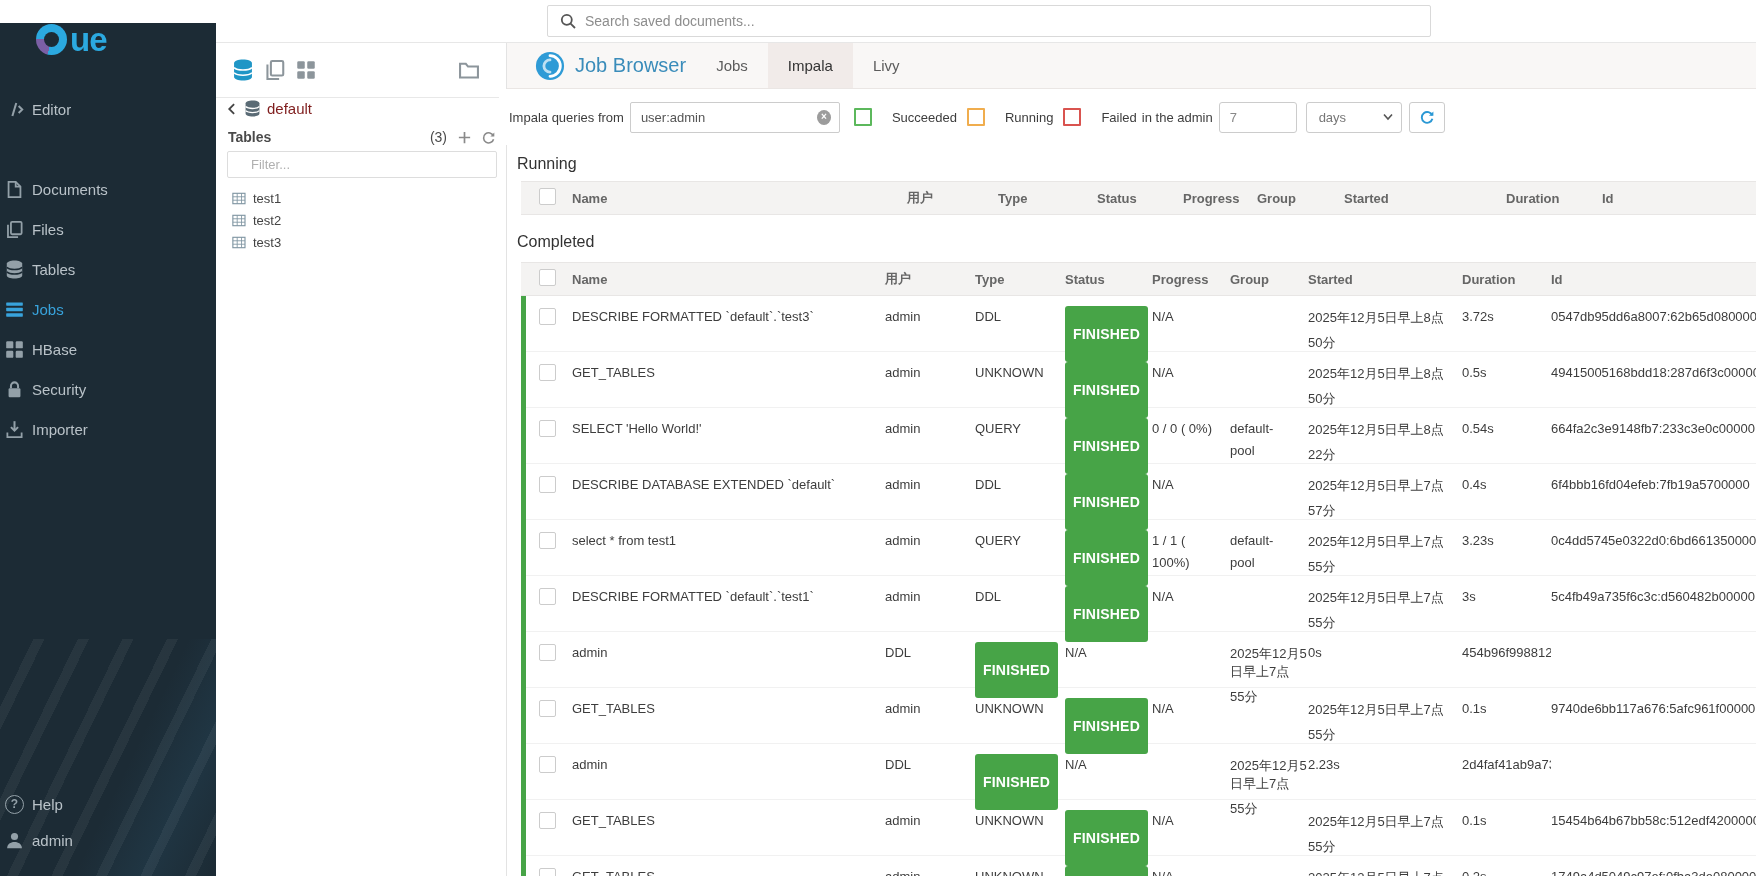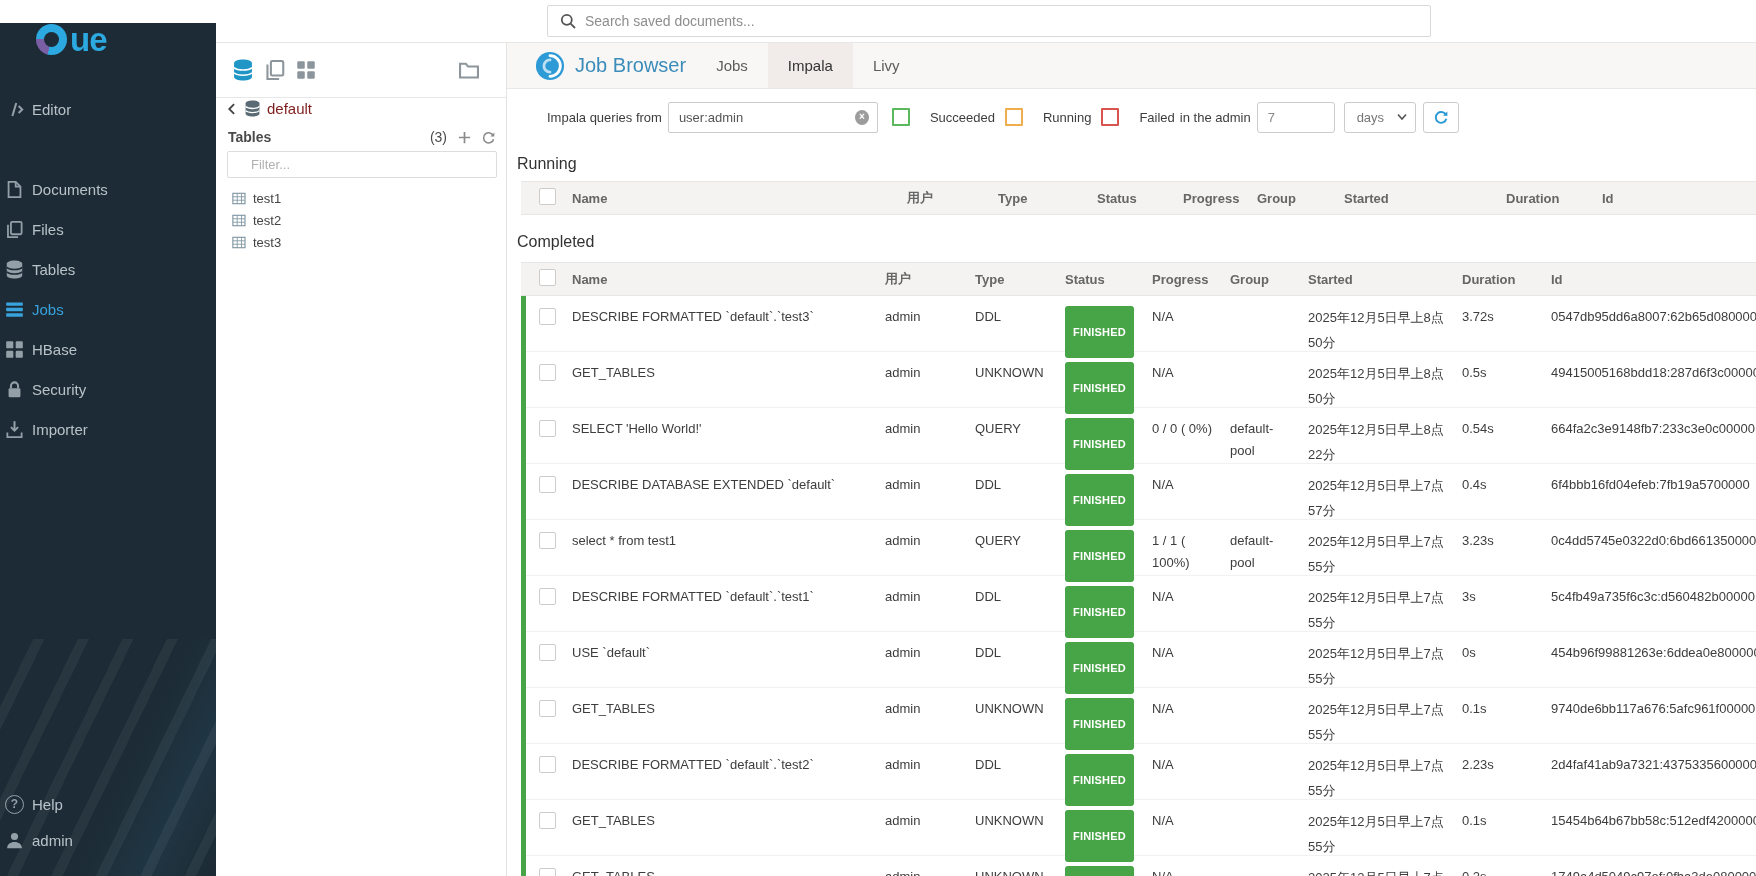--- a/index.html
+++ b/index.html
@@ -70,36 +70,36 @@
   .appheader { position:absolute; left:507px; top:43px; right:0; height:46px;
     background:#f9f7f6; border-bottom:1px solid #eae6e4; display:flex; align-items:stretch; padding-left:28px; }
   .jb-brand { display:flex; align-items:center; cursor:pointer; }
   .jb-icon { width:30px; height:30px; display:inline-flex; }
   .jb-title { font-size:20px; color:#3a8cba; margin-left:10px; white-space:nowrap; }
   .tabs { display:flex; margin-left:10px; }
   .tab { display:flex; align-items:center; padding:0 20px; font-size:15px; color:#5c5c5c; cursor:pointer; }
   .tab.active { background:#f1ebe9; color:#333; }
 
   
-  .filterbar { position:absolute; left:537px; top:89px; right:0; height:56px; background:#fff;
+  .filterbar { position:absolute; left:499px; top:89px; right:0; height:56px; background:#fff;
     display:flex; align-items:center; padding-left:10px; font-size:13px; color:#3d3d3d; }
   .query-input { margin-left:6px; width:210px; height:31px; border:1px solid #ccc; border-radius:2px;
     display:flex; align-items:center; background:#fff; }
   .query-input input { border:none; outline:none; flex:1; padding-left:10px; font-size:13px; color:#555; font-family:inherit; }
   .clear-x { width:15px; height:15px; border-radius:50%; background:#9c9c9c; color:#fff;
     font-size:10px; font-weight:bold; display:flex; align-items:center; justify-content:center;
     margin-right:8px; cursor:pointer; line-height:1; }
   .cb-group { display:flex; align-items:center; }
   .cb-group .box { width:18px; height:18px; border:2px solid #999; border-radius:1px; background:#fff; cursor:pointer; }
   .cb-group .cb-label { margin-left:20px; }
   .g1 { margin-left:14px; } .g2,.g3 { margin-left:10px; }
   .suffix { margin-left:5px; }
   .last-input { margin-left:6px; width:78px; height:31px; border:1px solid #ccc; border-radius:3px;
     font-size:13px; color:#888; padding-left:10px; outline:none; font-family:inherit; }
-  .unit-select { margin-left:9px; width:72px; height:31px; border:1px solid #ccc; border-radius:3px;
+  .unit-select { margin-left:9px; width:96px; height:31px; border:1px solid #ccc; border-radius:3px;
     display:flex; align-items:center; padding:0 8px 0 12px; color:#777; cursor:pointer; background:#fff; }
   .unit-select .chev { margin-left:auto; width:10px; height:8px; color:#555; display:inline-flex; }
   .refresh-btn { margin-left:7px; width:36px; height:31px; border:1px solid #ccc; border-radius:3px;
     background:#fff; display:flex; align-items:center; justify-content:center; cursor:pointer; }
   .refresh-btn .ricon { width:16px; height:16px; color:#2a98d4; display:inline-flex; }
 
   
   .content { position:absolute; left:507px; top:145px; right:0; bottom:0; overflow:hidden; }
   .sec-title { position:absolute; left:10px; font-size:16px; color:#323232; }
   #running-title { top:10px; }
@@ -114,21 +114,21 @@
   .checkbox { width:17px; height:17px; border:1px solid #ccc; border-radius:2px; background:#fff;
     display:inline-block; cursor:pointer; }
   .thead .checkbox { margin-left:18px; }
   .rows { border-left:5px solid #47a447; }
   .row { display:grid; height:56px; border-bottom:1px solid #f1f1f1; align-items:start; font-size:13px; }
   .row.cols-completed { grid-template-columns:46px 313px 90px 90px 87px 78px 78px 154px 89px 1fr; }
   .row .cell { padding-top:13px; overflow:hidden; }
   .row .c-check { padding-top:12px; }
   .row .checkbox { margin-left:13px; }
   .c-name { color:#3d3d3d; cursor:pointer; }
-  .badge { display:inline-block; margin-top:-3px; background:#47a447; color:#fff; font-size:11px;
+  .badge { display:inline-block; margin-top:-3px; background:#47a447; color:#fff; font-size:14px;
     font-weight:bold; padding:20px 8px; border-radius:3px; letter-spacing:.2px; }
   .line2 { display:block; margin-top:7px; }
   .c-id { white-space:nowrap; }
 </style>
 </head>
 <body>
 
 <aside class="sidebar">
   <div class="logo">
     <span class="logo-circle"></span>
@@ -503,21 +503,20 @@
           <div class="cell"><span class="badge">FINISHED</span></div>
           <div class="cell"><span>N/A</span><span class="line2"></span></div>
           <div class="cell"><span></span><span class="line2"></span></div>
           <div class="cell"><span>2025年12月5日早上7点</span><span class="line2">55分</span></div>
           <div class="cell">3s</div>
           <div class="cell c-id">5c4fb49a735f6c3c:d560482b00000</div>
         </div>
 
         <div class="row cols-completed">
           <div class="cell c-check"><span class="checkbox"></span></div>
-          <div class="cell c-name">USE `default`</div>
           <div class="cell">admin</div>
           <div class="cell">DDL</div>
           <div class="cell"><span class="badge">FINISHED</span></div>
           <div class="cell"><span>N/A</span><span class="line2"></span></div>
           <div class="cell"><span></span><span class="line2"></span></div>
           <div class="cell"><span>2025年12月5日早上7点</span><span class="line2">55分</span></div>
           <div class="cell">0s</div>
           <div class="cell c-id">454b96f99881263e:6ddea0e800000</div>
         </div>
 
@@ -529,21 +528,20 @@
           <div class="cell"><span class="badge">FINISHED</span></div>
           <div class="cell"><span>N/A</span><span class="line2"></span></div>
           <div class="cell"><span></span><span class="line2"></span></div>
           <div class="cell"><span>2025年12月5日早上7点</span><span class="line2">55分</span></div>
           <div class="cell">0.1s</div>
           <div class="cell c-id">9740de6bb117a676:5afc961f00000</div>
         </div>
 
         <div class="row cols-completed">
           <div class="cell c-check"><span class="checkbox"></span></div>
-          <div class="cell c-name">DESCRIBE FORMATTED `default`.`test2`</div>
           <div class="cell">admin</div>
           <div class="cell">DDL</div>
           <div class="cell"><span class="badge">FINISHED</span></div>
           <div class="cell"><span>N/A</span><span class="line2"></span></div>
           <div class="cell"><span></span><span class="line2"></span></div>
           <div class="cell"><span>2025年12月5日早上7点</span><span class="line2">55分</span></div>
           <div class="cell">2.23s</div>
           <div class="cell c-id">2d4faf41ab9a7321:4375335600000</div>
         </div>
 

